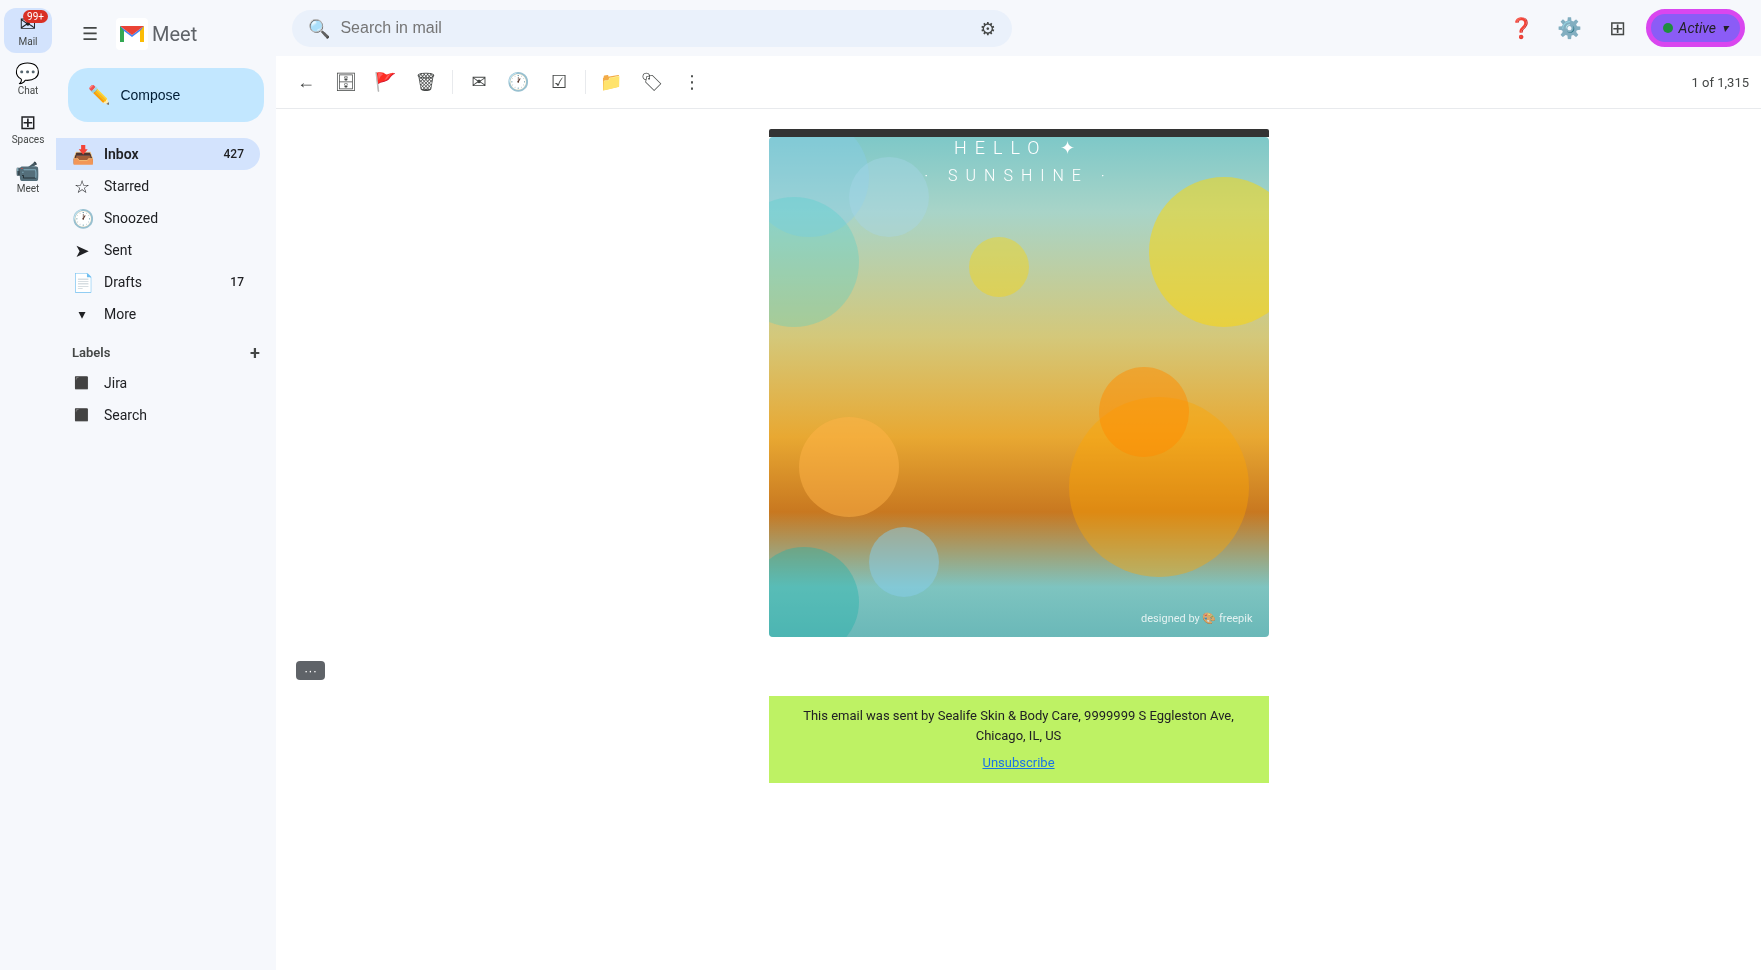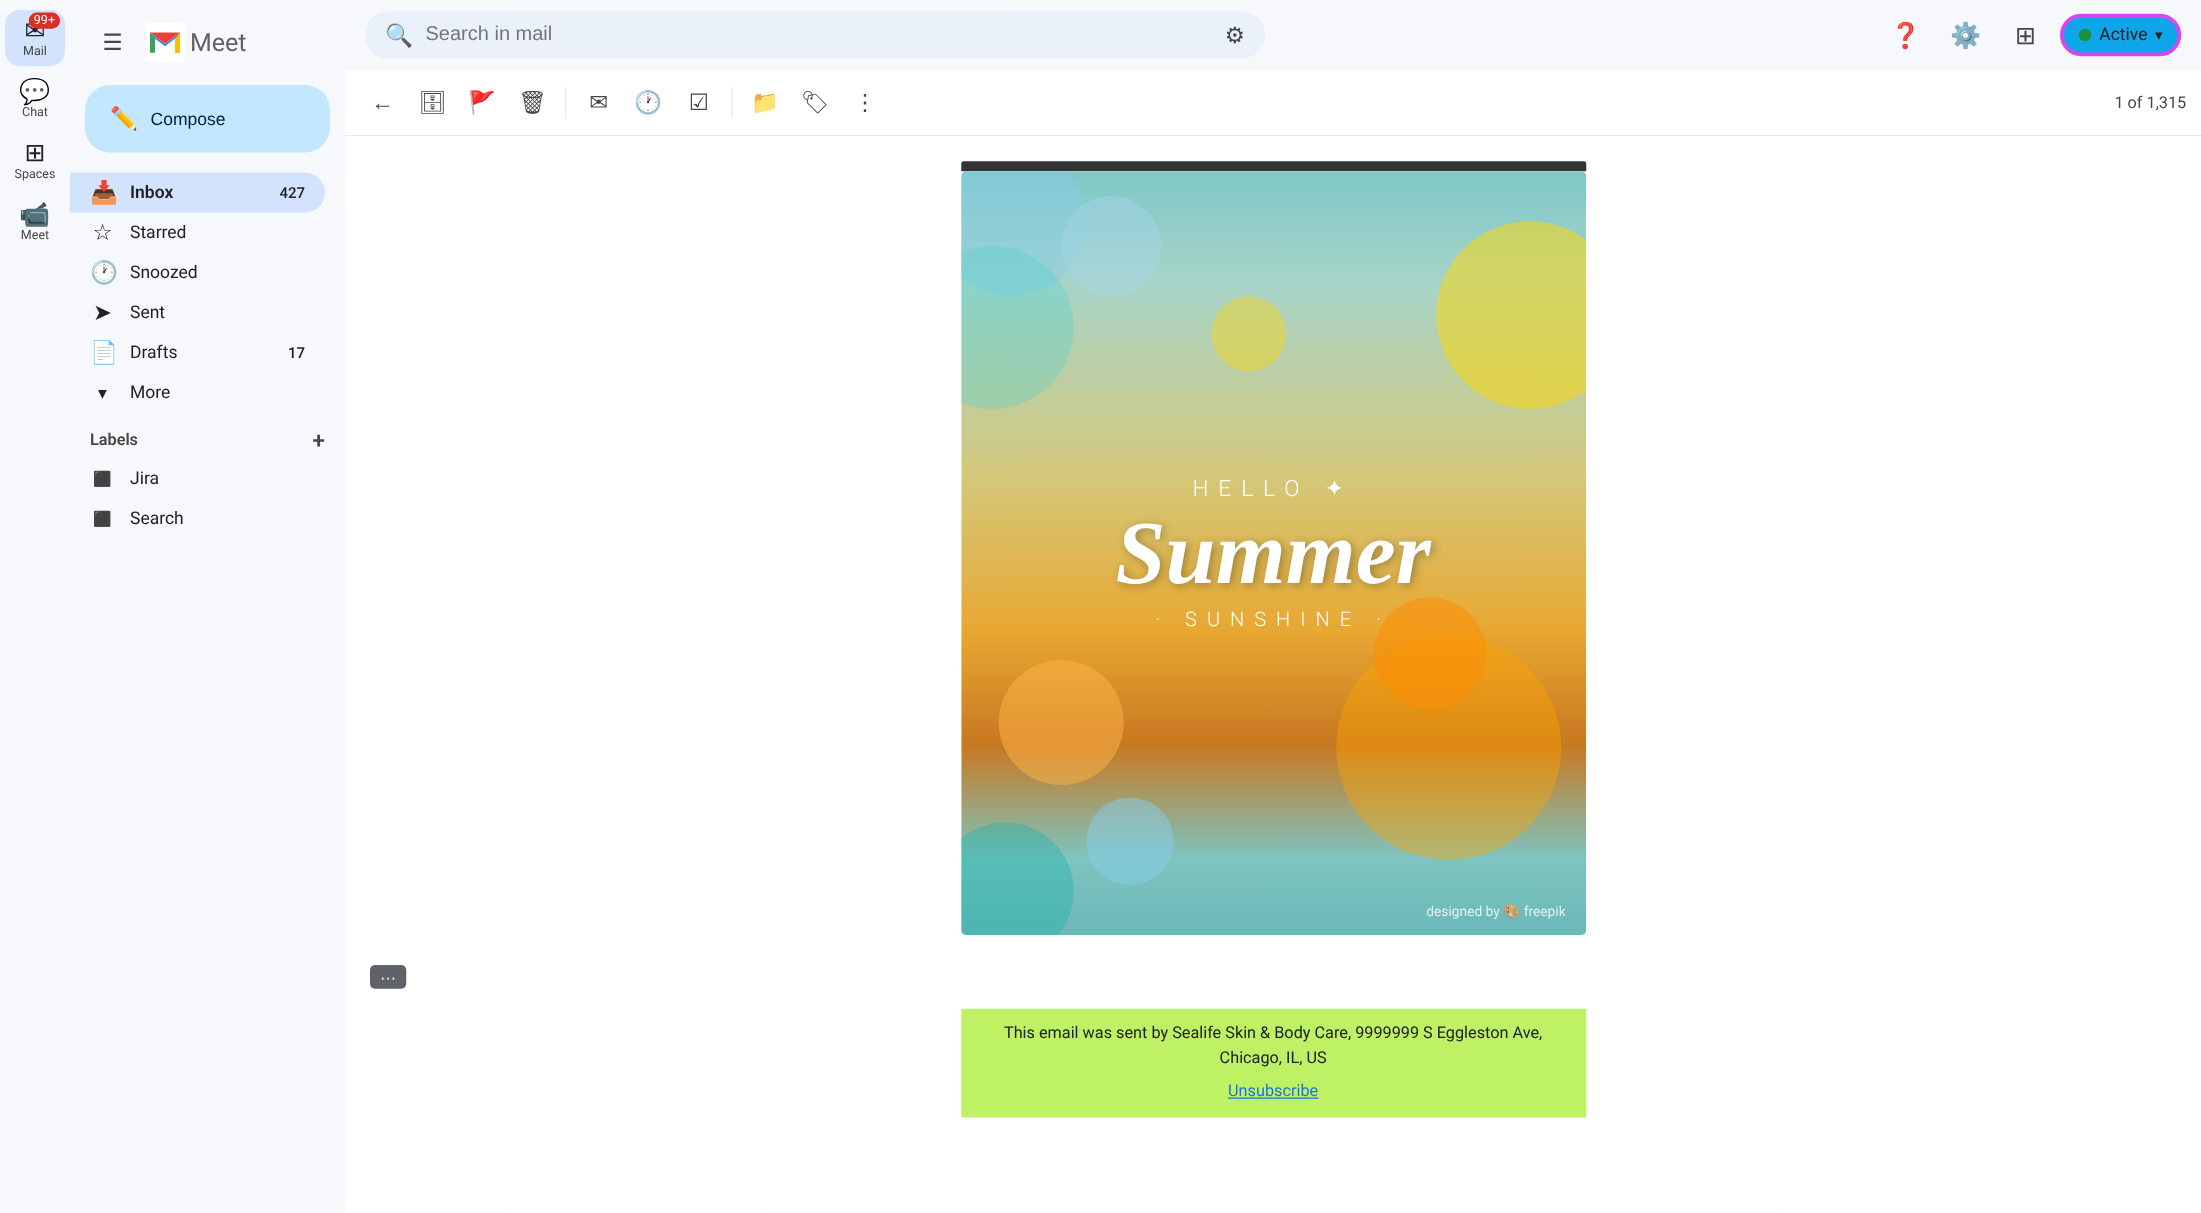--- a/index.html
+++ b/index.html
@@ -159,24 +159,25 @@
       font-size: 20px;
       color: #444746;
     }
 
     .active-indicator {
       display: flex;
       align-items: center;
       gap: 6px;
       padding: 6px 12px;
       border-radius: 20px;
-      border: 3px solid #d946ef;
-      cursor: pointer;
-      background: #0ea5e9;
+      border: 5px solid #d946ef;
+      cursor: pointer;
+      background: #8b5cf6;
       font-size: 14px;
+      font-style: italic;
     }
     .active-dot { width: 10px; height: 10px; border-radius: 50%; background: #1e8e3e; }
 
     
     .email-toolbar {
       display: flex;
       align-items: center;
       padding: 8px 12px;
       border-bottom: 1px solid #e8eaed;
       gap: 4px;
@@ -213,34 +214,34 @@
       width: 500px;
       max-width: 100%;
       border-radius: 4px;
       overflow: hidden;
       margin-bottom: 24px;
     }
 
     
     .summer-image {
       width: 100%;
-      height: 611px;
+      height: 500px;
       background: linear-gradient(
         180deg,
         #7ec8c8 0%,
         #a8d4c8 15%,
         #d4c87a 40%,
         #e8a832 60%,
         #c87820 75%,
         #7ec4c0 90%,
         #6ab8b8 100%
       );
       position: relative;
       display: flex;
-      align-items: center;
+      align-items: flex-start;
       justify-content: center;
       overflow: hidden;
     }
 
     .bokeh-circle {
       position: absolute;
       border-radius: 50%;
       opacity: 0.4;
     }
 
@@ -486,21 +487,20 @@
         <div class="bokeh-circle" style="width:100px;height:100px;background:#ffb347;bottom:120px;left:30px;opacity:0.5;"></div>
         <div class="bokeh-circle" style="width:180px;height:180px;background:#ffa500;bottom:60px;right:20px;opacity:0.4;"></div>
         <div class="bokeh-circle" style="width:90px;height:90px;background:#ff8c00;bottom:180px;right:80px;opacity:0.5;"></div>
         <div class="bokeh-circle" style="width:70px;height:70px;background:#87ceeb;bottom:40px;left:100px;opacity:0.5;"></div>
         <div class="bokeh-circle" style="width:110px;height:110px;background:#20b2aa;bottom:-20px;left:-20px;opacity:0.4;"></div>
         <div class="bokeh-circle" style="width:60px;height:60px;background:#ffd700;top:100px;left:200px;opacity:0.4;"></div>
         <div class="bokeh-circle" style="width:130px;height:130px;background:#48d1cc;top:60px;left:-40px;opacity:0.3;"></div>
 
         <div class="summer-text-overlay">
           <div class="hello-text">HELLO ✦</div>
-          <div class="summer-script">Summer</div>
           <div class="sunshine-text">· SUNSHINE ·</div>
         </div>
         <div class="designed-by">designed by 🎨 freepik</div>
       </div>
     </div>
 
     <button class="collapse-btn">
       <span>···</span>
     </button>
 

